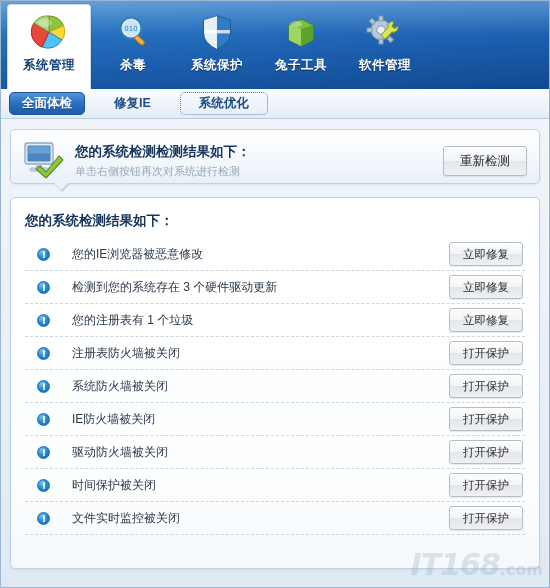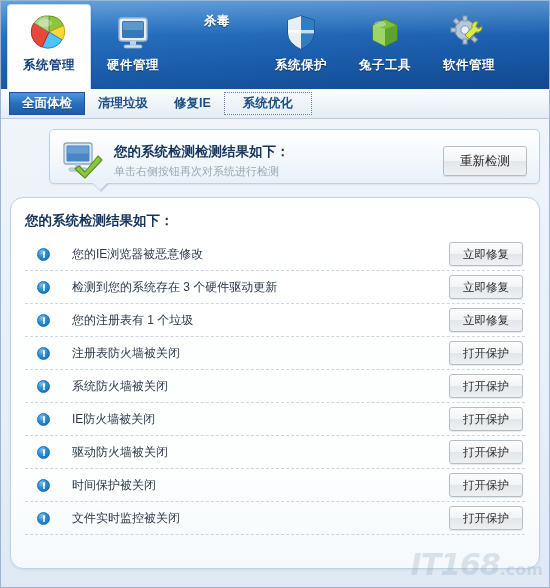--- a/index.html
+++ b/index.html
@@ -83,21 +83,22 @@
     display: flex;
     align-items: center;
     padding-left: 8px;
     position: relative;
   }
   .tab {
     font-size: 12.5px;
     color: #1d4f86;
     font-weight: bold;
     padding: 4px 13px;
-    border-radius: 0;
+    margin-right: 16px;
+    border-radius: 5px;
     white-space: nowrap;
     line-height: 15px;
   }
   .tab.active {
     background: linear-gradient(180deg,#4e97de 0%, #2a6fbe 50%, #1e5ca8 100%);
     color: #ffffff;
     border: 1px solid #1b5498;
     text-shadow: 0 1px 1px rgba(0,0,0,.35);
     padding: 3px 12px;
   }
@@ -112,21 +113,20 @@
   .banner {
     position: relative;
     height: 55px;
     background: linear-gradient(180deg,#ffffff 0%, #f4f8fc 55%, #e8f0f9 100%);
     border: 1px solid #bed2e6;
     border-radius: 5px;
     display: flex;
     align-items: center;
     padding: 8px 12px 0 10px;
     box-shadow: 0 1px 2px rgba(90,120,155,.13);
-    margin-left: 39px;
   }
   .banner-tail, .banner-tail-in {
     position: absolute; left: 42px; width: 0; height: 0;
   }
   .banner-tail { bottom: -9px; border-left: 9px solid transparent; border-right: 9px solid transparent; border-top: 9px solid #bed2e6; }
   .banner-tail-in { bottom: -7px; border-left: 8px solid transparent; border-right: 8px solid transparent; border-top: 8px solid #e9f1f9; }
 
   .banner-text { flex: 1; padding-left: 10px; }
   .banner-title { font-size: 13.5px; font-weight: bold; color: #17355c; line-height: 17px; }
   .banner-sub { font-size: 11px; color: #9aa7b5; margin-top: 4px; line-height: 14px; }
@@ -143,21 +143,21 @@
     box-shadow: inset 0 1px 0 #ffffff, 0 1px 1px rgba(120,135,150,.18);
     line-height: 14px;
   }
   .btn-rescan { padding: 7px 16px; font-size: 12.5px; }
 
   
   .panel-wrap { padding: 13px 9px 9px 9px; }
   .panel {
     background: linear-gradient(180deg,#ffffff 0%, #fdfefe 75%, #f5f9fc 100%);
     border: 1px solid #bed2e6;
-    border-radius: 13px;
+    border-radius: 5px;
     padding: 14px 14px 10px 14px;
     height: 372px;
     position: relative;
     overflow: hidden;
     box-shadow: 0 1px 2px rgba(90,120,155,.13);
   }
   .panel-title {
     font-size: 13.5px;
     font-weight: bold;
     color: #17355c;
@@ -230,34 +230,30 @@
           <path d="M21 19 L35.5 12.5 A16 16 0 0 1 34 27 Z" fill="#fdd835" stroke="#c9a606" stroke-width="1"></path>
           <path d="M21 19 L34 27 A16 16 0 0 1 14 34 Z" fill="#4fc3f7" stroke="#1b8cc4" stroke-width="1"></path>
           <path d="M21 19 L14 34 A16 16 0 0 1 6 10 Z" fill="#e8483c" stroke="#a82a20" stroke-width="1"></path>
           <path d="M21 19 L6 10 A16 16 0 0 1 21 3 Z" fill="#aed581" stroke="#6f9c3c" stroke-width="1"></path>
           <ellipse cx="17" cy="10" rx="7" ry="4" fill="#ffffff" opacity=".30"></ellipse>
         </svg>
       </div>
       <div class="tb-label">系统管理</div>
     </div>
 
+
     <div class="tb-item">
       <div class="tb-icon">
         <svg width="42" height="40" viewBox="0 0 42 40">
-          <rect x="7" y="5" width="28" height="23" rx="3" fill="#e7eef5" stroke="#9fb6cc" stroke-width="1.4"></rect>
-          <rect x="10" y="8" width="22" height="17" rx="1.5" fill="#3a78b5"></rect>
-          <rect x="11" y="9" width="20" height="8" rx="1" fill="#6fa8dc" opacity=".65"></rect>
-          <rect x="18" y="28" width="6" height="5" fill="#c3d2e0"></rect>
-          <rect x="12" y="32" width="18" height="3" rx="1.5" fill="#cfdcea" stroke="#9fb6cc" stroke-width=".8"></rect>
-        </svg>
-      </div>
-      <div class="tb-label">硬件管理</div>
-    </div>
-
-    <div class="tb-item">
+          <circle cx="19" cy="15" r="10.5" fill="#d7ecf9" stroke="#2f7fba" stroke-width="2.2"></circle>
+          <circle cx="19" cy="15" r="7.5" fill="#bfe0f5" opacity=".6"></circle>
+          <text x="19" y="18" font-size="7" fill="#2f7fba" text-anchor="middle" font-family="DejaVu Sans">010</text>
+          <rect x="25" y="22" width="11" height="4.6" rx="2.3" transform="rotate(42 25 22)" fill="#f2b33d" stroke="#b8821c" stroke-width="1"></rect>
+        </svg>
+      </div>
       <div class="tb-label">杀毒</div>
     </div>
 
     <div class="tb-item">
       <div class="tb-icon">
         <svg width="42" height="40" viewBox="0 0 42 40">
           <path d="M21 3 L34 7 L34 20 Q34 30 21 36 Q8 30 8 20 L8 7 Z" fill="#1f5fa8" stroke="#12406f" stroke-width="1"></path>
           <path d="M21 3 L34 7 L34 20 Q34 30 21 36 Z" fill="#2f7ec4"></path>
           <path d="M21 3 L8 7 L8 20 Q8 30 21 36 Z" fill="#ffffff" opacity=".9"></path>
           <rect x="8" y="17" width="26" height="3.4" fill="#ffffff" opacity=".75"></rect>
@@ -293,21 +289,20 @@
           <circle cx="17" cy="17" r="4.2" fill="#e9eff5" stroke="#8096ab" stroke-width="1"></circle>
           <path d="M30 9 a4.5 4.5 0 0 0-6 5.6 L17 22 l4 4 7-7 a4.5 4.5 0 0 0 5.6-6 l-3 3 -2.6-2.6 z" fill="#d9e84a" stroke="#8a9626" stroke-width="1"></path>
         </svg>
       </div>
       <div class="tb-label">软件管理</div>
     </div>
   </div>
 
   <div class="subtabs">
     <div class="tab active">全面体检</div>
-    <div class="tab">清理垃圾</div>
     <div class="tab">修复IE</div>
     <div class="tab focused">系统优化</div>
   </div>
 
   <div class="banner-wrap">
     <div class="banner">
       <div class="banner-tail"></div>
       <div class="banner-tail-in"></div>
 
       <div>

